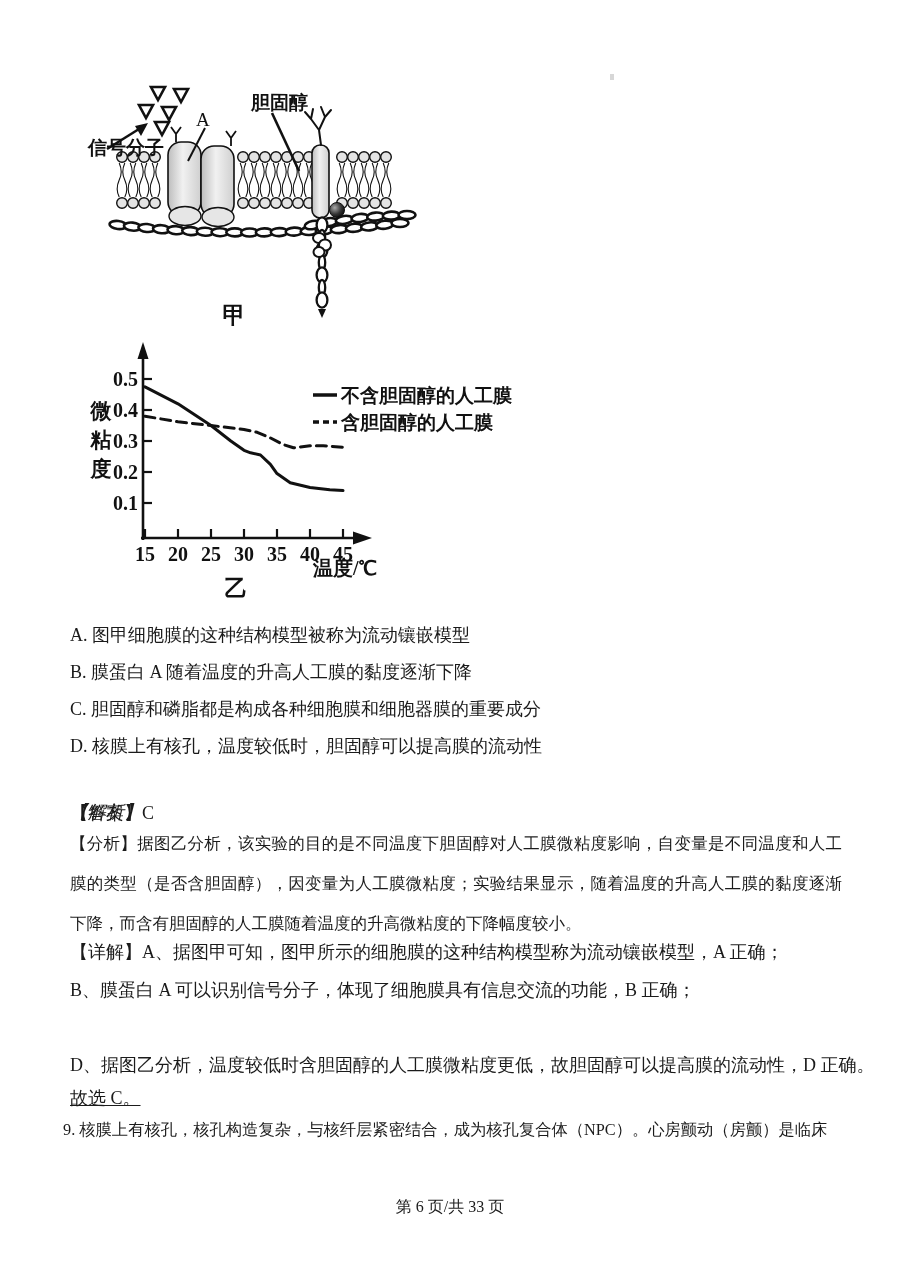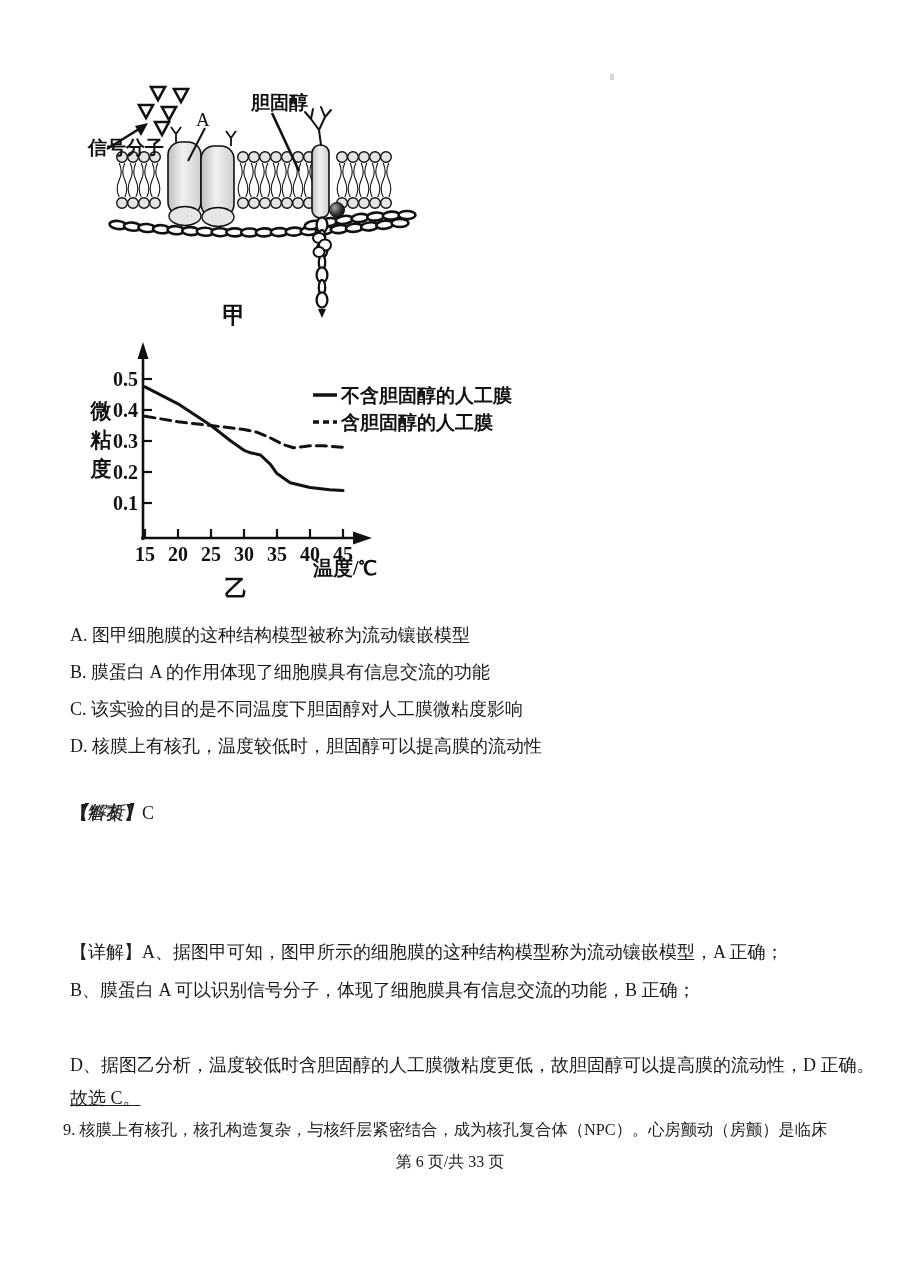--- a/index.html
+++ b/index.html
@@ -4,21 +4,21 @@
 <style>
   html,body { margin:0; padding:0; background:#fff; }
   .page {
     position:relative; width:900px; height:1273px; background:#ffffff;
     font-family:"Liberation Serif", serif; color:#1b1b1b; overflow:hidden;
   }
   .tline { position:absolute; left:70px; font-size:18px; white-space:nowrap; }
   .para  { position:absolute; left:70px; width:772px; font-size:16.5px;
            line-height:40px; text-align:justify; }
   .q9    { position:absolute; left:63px; width:790px; font-size:16.3px; white-space:nowrap; }
-  .footer{ position:absolute; left:0; width:100%; text-align:center; font-size:16px; }
+  .footer{ position:absolute; left:0; width:100%; text-align:center; font-size:16px;margin-top:45px; }
   svg text { font-family:"Liberation Serif", serif; fill:#111; }
   .fig   { position:absolute; }
   .speck { position:absolute; left:610px; top:74px; width:4px; height:6px;
            background:#c2c2c2; opacity:.65; }
 </style>
 </head>
 <body>
 
 <div class="page">
 
@@ -201,26 +201,27 @@
       <text x="151" y="258" text-anchor="middle" font-size="23" font-weight="bold">乙</text>
       <path d="M60.0 48.8 L 93.0 65.8 L 126.0 87.5 L 145.8 103.0 L 159.0 112.3 L 165.6 114.8 L 175.5 117.0 L 185.4 126.3 L 192.0 135.6 L 205.2 144.8 L 225.0 149.5 L 244.8 151.7 L 258.0 152.6" fill="none" stroke="#111" stroke-width="3" stroke-linejoin="round" stroke-linecap="round"></path>
       <line x1="228" y1="57" x2="252" y2="57" stroke="#111" stroke-width="3.5"></line>
       <text x="256" y="64" font-size="19" font-weight="bold">不含胆固醇的人工膜</text>
       <path d="M60.0 78.2 L 93.0 83.8 L 126.0 87.5 L 159.0 91.5 L 172.2 94.3 L 185.4 99.9 L 198.6 106.7 L 208.5 109.8 L 225.0 107.7 L 238.2 107.7 L 258.0 109.2" fill="none" stroke="#111" stroke-width="3" stroke-linejoin="round" stroke-linecap="round" stroke-dasharray="10 6"></path>
       <line x1="228" y1="84" x2="252" y2="84" stroke="#111" stroke-width="3.5" stroke-dasharray="6 4"></line>
       <text x="256" y="91" font-size="19" font-weight="bold">含胆固醇的人工膜</text>
     </svg>
 
   <div class="tline" style="top:623px;">A. 图甲细胞膜的这种结构模型被称为流动镶嵌模型</div>
-  <div class="tline" style="top:660px;">B. 膜蛋白 A 的作用体现了细胞膜具有信息交流的功能</div>
-  <div class="tline" style="top:697px;">C. 该实验的目的是不同温度下胆固醇对人工膜微粘度影响</div>
+  <div class="tline" style="top:660px;">B. 膜蛋白 A 随着温度的升高人工膜的黏度逐渐下降</div>
+  <div class="tline" style="top:697px;">C. 胆固醇和磷脂都是构成各种细胞膜和细胞器膜的重要成分</div>
   <div class="tline" style="top:734px;">D. 核膜上有核孔，温度较低时，胆固醇可以提高膜的流动性</div>
 
   <div class="tline" style="top:801px;">【答案】C</div>
   <div class="tline" style="top:800px;font-style:italic;">【解析】</div>
+  <div class="para" style="top:824px;">【分析】据图乙分析，该实验的目的是不同温度下胆固醇对人工膜微粘度影响，自变量是不同温度和人工膜的类型（是否含胆固醇），因变量为人工膜微粘度；实验结果显示，随着温度的升高人工膜的黏度逐渐下降，而含有胆固醇的人工膜随着温度的升高微粘度的下降幅度较小。</div>
 
   <div class="tline" style="top:940px;">【详解】A、据图甲可知，图甲所示的细胞膜的这种结构模型称为流动镶嵌模型，A 正确；</div>
   <div class="tline" style="top:978px;">B、膜蛋白 A 可以识别信号分子，体现了细胞膜具有信息交流的功能，B 正确；</div>
   <div class="tline" style="top:1053px;text-align:right;">D、据图乙分析，温度较低时含胆固醇的人工膜微粘度更低，故胆固醇可以提高膜的流动性，D 正确。</div>
   <div class="tline" style="top:1086px;text-decoration:underline;">故选 C。</div>
 
   <div class="q9" style="top:1119px;">9. 核膜上有核孔，核孔构造复杂，与核纤层紧密结合，成为核孔复合体（NPC）。心房颤动（房颤）是临床</div>
 
   <div class="footer" style="top:1152px;">第 6 页/共 33 页</div>
 </div>

